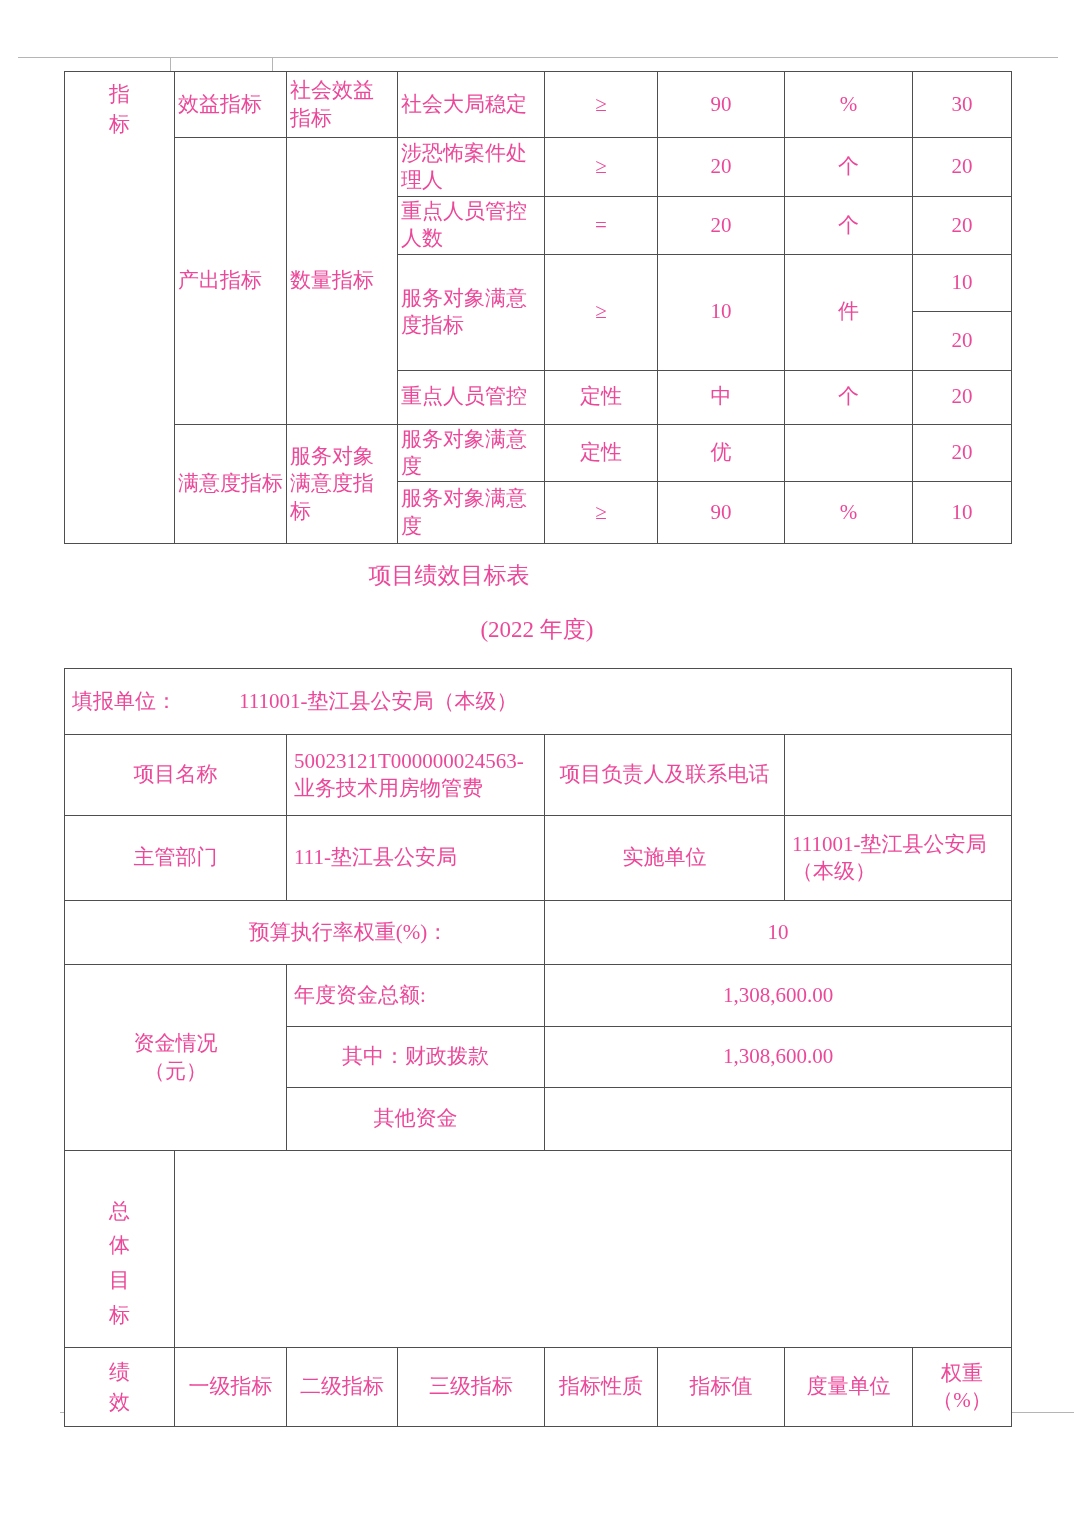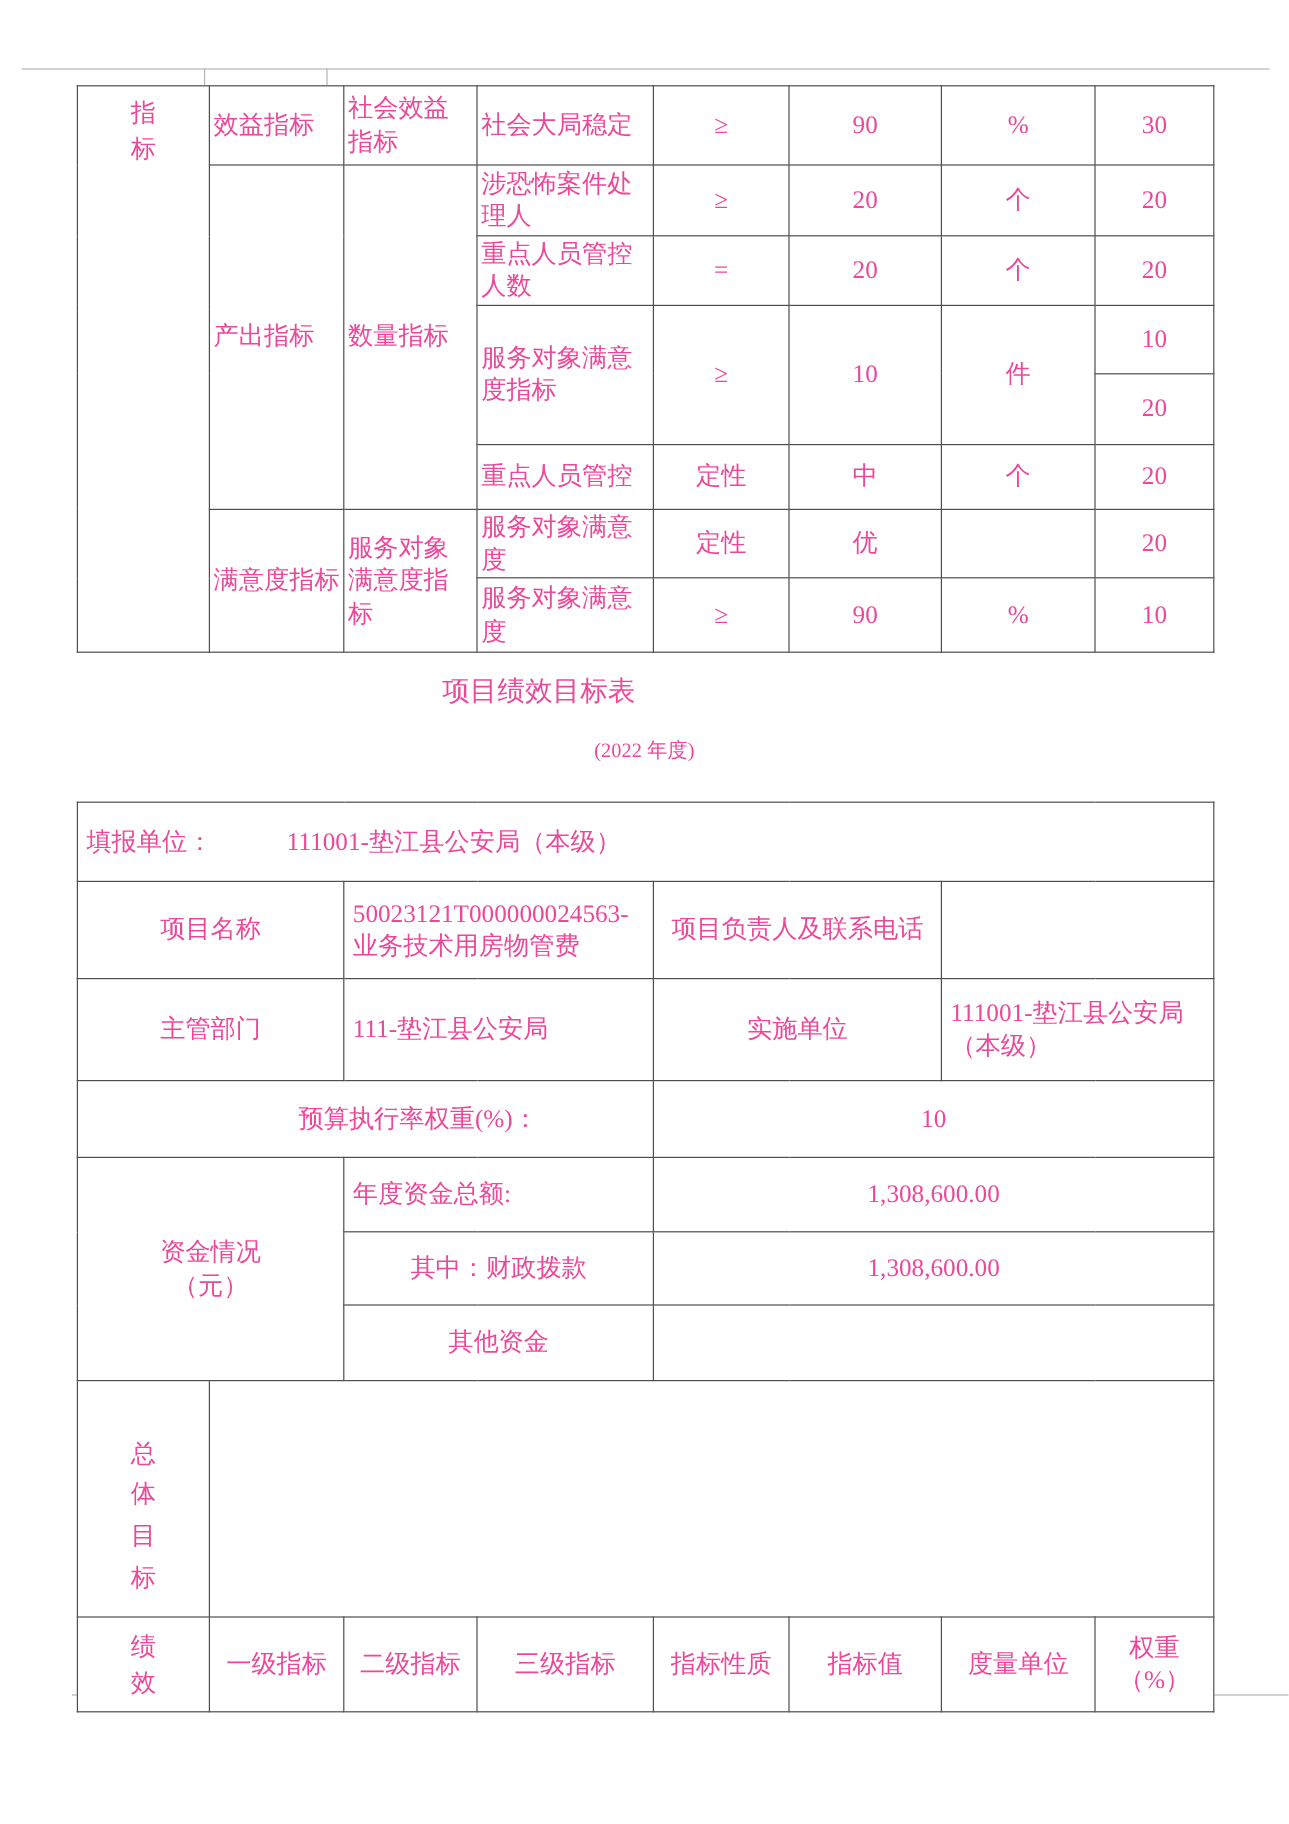--- a/index.html
+++ b/index.html
@@ -23,21 +23,21 @@
   .t2 td{line-height:1.45;}
   .t2 td.ctr{text-align:center;}
   .t2 td.lft{text-align:left;padding-left:7px;}
   .t2 td.rgt{text-align:center;padding-right:4px;}
   .t2 td.budget-lbl{text-align:center;padding-left:92px;}
   .vwrap{display:inline-block;width:1.15em;line-height:1.45;text-align:center;word-break:break-all;}
   .vwrap.tall{line-height:1.65;margin-top:28px;}
   .prewrap{white-space:pre-line;}
   .unit-gap{display:inline-block;margin-left:62px;}
   .doc-title{position:absolute;left:0;width:898px;text-align:center;font-size:23px;}
-  .doc-subtitle{position:absolute;left:0;width:1074px;text-align:center;font-size:17px;}
+  .doc-subtitle{position:absolute;left:0;width:1074px;text-align:center;font-size:23px;}
 </style>
 </head>
 <body>
 
 <div class="page">
 
   <div class="faintline" style="left:18px;top:57px;width:1040px;"></div>
   <div class="stub" style="left:170px;top:57px;height:14px;"></div>
   <div class="stub" style="left:272px;top:57px;height:14px;"></div>
   <div class="faintline" style="left:60px;top:1412px;width:1014px;"></div>

